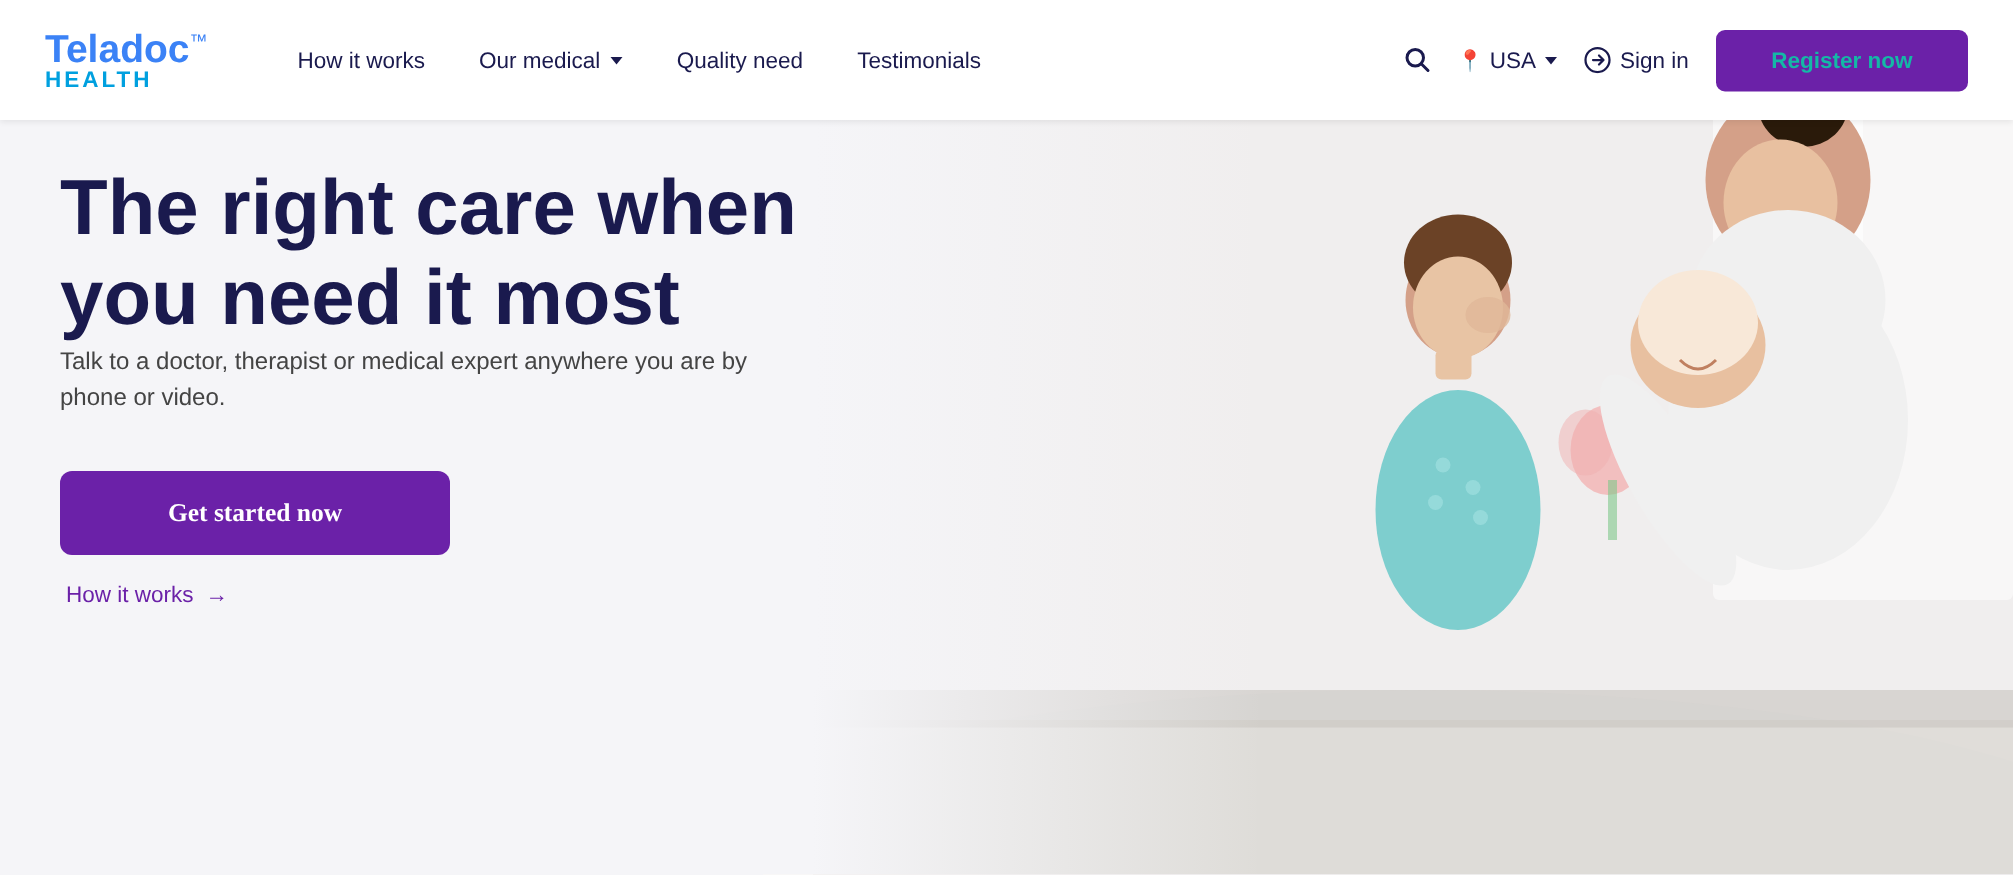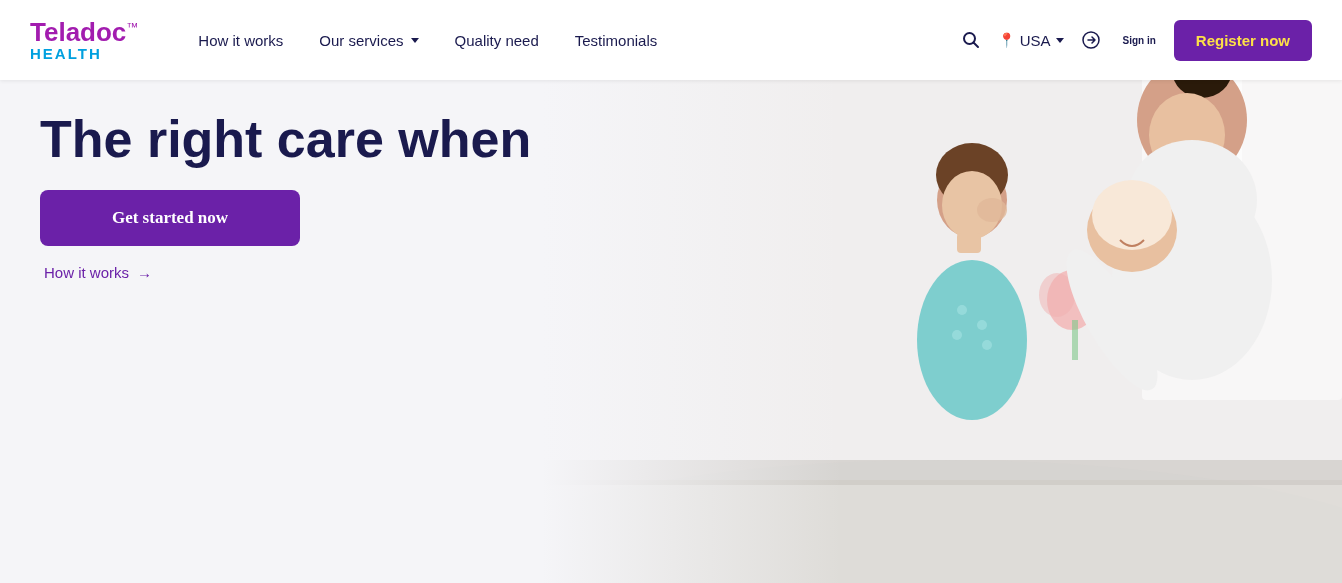--- a/index.html
+++ b/index.html
@@ -21,21 +21,21 @@
       display: flex;
       flex-direction: column;
       line-height: 1;
       margin-right: 60px;
     }
     .logo-teladoc {
       font-size: 26px;
       font-weight: 700;
       color: #1a1a4e;
     }
-    .logo-teladoc span { color: #a21caf; }
+    .logo-teladoc span { color: #3b82f6; }
     .logo-health {
       font-size: 15px;
       font-weight: 700;
       color: #00a0df;
       letter-spacing: 2px;
       margin-top: 1px;
     }
     .nav-links {
       display: flex;
       align-items: center;
@@ -71,33 +71,33 @@
       align-items: center;
       gap: 4px;
       font-size: 15px;
       color: #1a1a4e;
       cursor: pointer;
       font-weight: 500;
     }
     .nav-signin {
       display: flex;
       align-items: center;
-      gap: 22px;
-      font-size: 10px;
-      color: #1a1a4e;
-      cursor: pointer;
-      font-weight: 700;
+      gap: 6px;
+      font-size: 15px;
+      color: #1a1a4e;
+      cursor: pointer;
+      font-weight: 400;
       text-decoration: none;
     }
     .btn-register {
       background: #6b21a8;
-      color: #fde047;
+      color: #14b8a6;
       border: none;
       border-radius: 6px;
-      padding: 12px 22px;
+      padding: 12px 37px;
       font-size: 15px;
       font-weight: 600;
       cursor: pointer;
       white-space: nowrap;
     }
 
     
     .hero {
       position: relative;
       width: 1342px;
@@ -126,21 +126,20 @@
       left: 40px;
       top: 110px;
       width: 580px;
       z-index: 5;
     }
     .hero-heading {
       font-size: 52px;
       font-weight: 800;
       color: #1a1a4e;
       line-height: 1.15;
-      margin-bottom: 20px;
     }
     .hero-subtext {
       font-size: 16px;
       color: #444;
       margin-bottom: 36px;
       max-width: 480px;
       line-height: 1.5;
     }
     .btn-get-started {
       background: #6b21a8;
@@ -257,21 +256,21 @@
     <div class="logo">
       <span class="logo-teladoc">
         <span>Teladoc</span><span style="font-size:12px;vertical-align:super;font-weight:400">™</span>
       </span>
       <span class="logo-health">HEALTH</span>
     </div>
 
     <div class="nav-links">
       <a class="nav-link">How it works</a>
       <a class="nav-link">
-        <span>Our services</span>
+        <span>Our medical</span>
         <span class="dropdown-arrow"></span>
       </a>
       <a class="nav-link">Quality need</a>
       <a class="nav-link">Testimonials</a>
     </div>
 
     <div class="nav-right">
       <button class="nav-icon-btn">
         <svg width="18" height="18" viewBox="0 0 18 18" fill="none" xmlns="http://www.w3.org/2000/svg">
           <circle cx="7.5" cy="7.5" r="5.5" stroke="#1a1a4e" stroke-width="2"></circle>
@@ -293,21 +292,23 @@
         <span>Sign in</span>
       </a>
 
       <button class="btn-register">Register now</button>
     </div>
   </nav>
 
   <div class="hero-content">
     <h1 class="hero-heading">
       <span>The right care when</span><br>
+      <span>you need it most</span>
     </h1>
+    <p class="hero-subtext">Talk to a doctor, therapist or medical expert anywhere you are by phone or video.</p>
     <button class="btn-get-started">Get started now</button>
     <a class="how-it-works-link">
       <span>How it works</span>
       <span>→</span>
     </a>
   </div>
 
 </div>
 
 </body></html>

